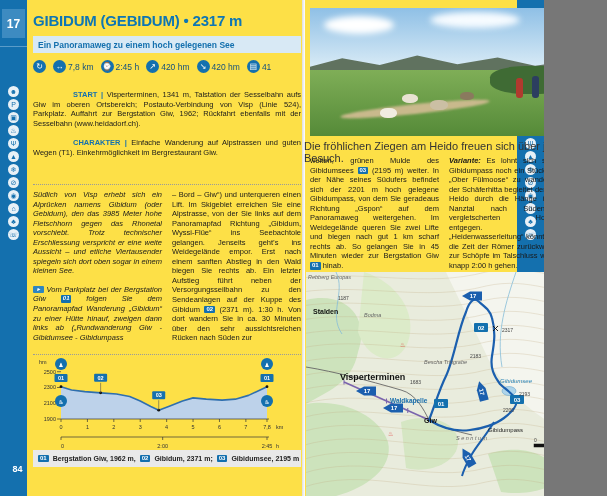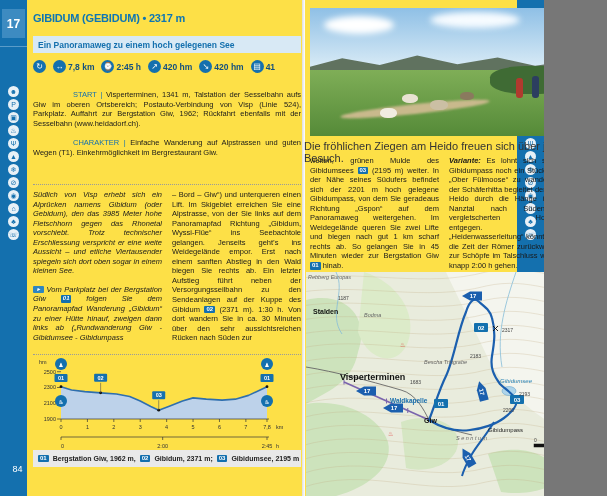--- a/index.html
+++ b/index.html
@@ -8,36 +8,36 @@
   
   .sidebar{position:absolute;top:0;bottom:0;width:27px;background:#1470ae;}
   .sidebar.left{left:0;}
   .sidebar.right{right:0;}
   .route-box{position:absolute;top:9px;left:2px;right:2px;height:29px;background:#3d8bc1;
              color:#fff;font-size:12px;font-weight:bold;display:flex;align-items:center;justify-content:center;}
   .sb-divider{position:absolute;top:46px;left:0;right:0;height:1px;background:#5a9cc9;}
   .sb-icons{position:absolute;top:86px;left:0;right:0;display:flex;flex-direction:column;align-items:center;gap:2px;}
   .sb-icon{width:11px;height:11px;border-radius:50%;background:rgba(255,255,255,.9);color:#1470ae;
            font-size:7px;line-height:11px;text-align:center;overflow:hidden;}
-  .page-num{position:absolute;bottom:22px;left:8px;right:0;text-align:center;color:#fff;font-size:9px;}
+  .page-num{position:absolute;bottom:22px;left:8px;right:0;text-align:center;color:#fff;font-size:9px;font-weight:bold;}
   .gutter{position:absolute;top:0;bottom:0;left:302px;width:3px;
           background:linear-gradient(90deg,#ddd,#fff);}
   
   .title{position:absolute;left:33px;top:12px;width:268px;color:#0e76b4;font-weight:bold;
-         font-size:11px;letter-spacing:-0.2px;}
+         font-size:15px;letter-spacing:-0.2px;}
   .subtitle{position:absolute;left:33px;top:36px;width:268px;height:17px;background:#d8e9f5;
             color:#1470ae;font-size:8.5px;font-weight:bold;display:flex;align-items:center;padding-left:5px;box-sizing:border-box;}
   .stats{position:absolute;left:33px;top:60px;width:268px;display:flex;align-items:center;gap:7px;}
   .stat{display:flex;align-items:center;gap:2px;}
   .stat-ic{width:13px;height:13px;border-radius:50%;background:#1470ae;color:#fff;font-size:8px;
            line-height:13px;text-align:center;}
-  .stat-v{font-size:8.5px;font-weight:bold;color:#14507e;}
+  .stat-v{font-size:8.5px;font-weight:normal;color:#14507e;}
   
   .intro{position:absolute;left:33px;top:90px;width:268px;font-size:7.5px;line-height:9.6px;text-align:justify;}
-  .kw{color:#1470ae;font-weight:normal;padding-left:40px;}
+  .kw{color:#1470ae;font-weight:bold;padding-left:40px;}
   .dotted{position:absolute;left:33px;width:268px;border-top:1px dotted #9a9a9a;}
   .col{position:absolute;font-size:7.5px;line-height:9.55px;text-align:justify;}
   .col p{margin:0 0 0 0;}
   .wbadge{display:inline-block;background:#1470ae;color:#fff;font-size:6px;font-weight:bold;
           line-height:7.5px;padding:0 2px;border-radius:1px;vertical-align:1px;}
   .desc-icon{display:inline-block;background:#2f86be;color:#fff;width:11px;height:7px;border-radius:1px;
              font-size:6px;line-height:7px;text-align:center;vertical-align:1px;}
   .bold{font-weight:bold;font-style:italic;}
   
   .chart-wrap{position:absolute;left:33px;top:354px;width:268px;height:96px;border-top:1px dotted #9a9a9a;}

